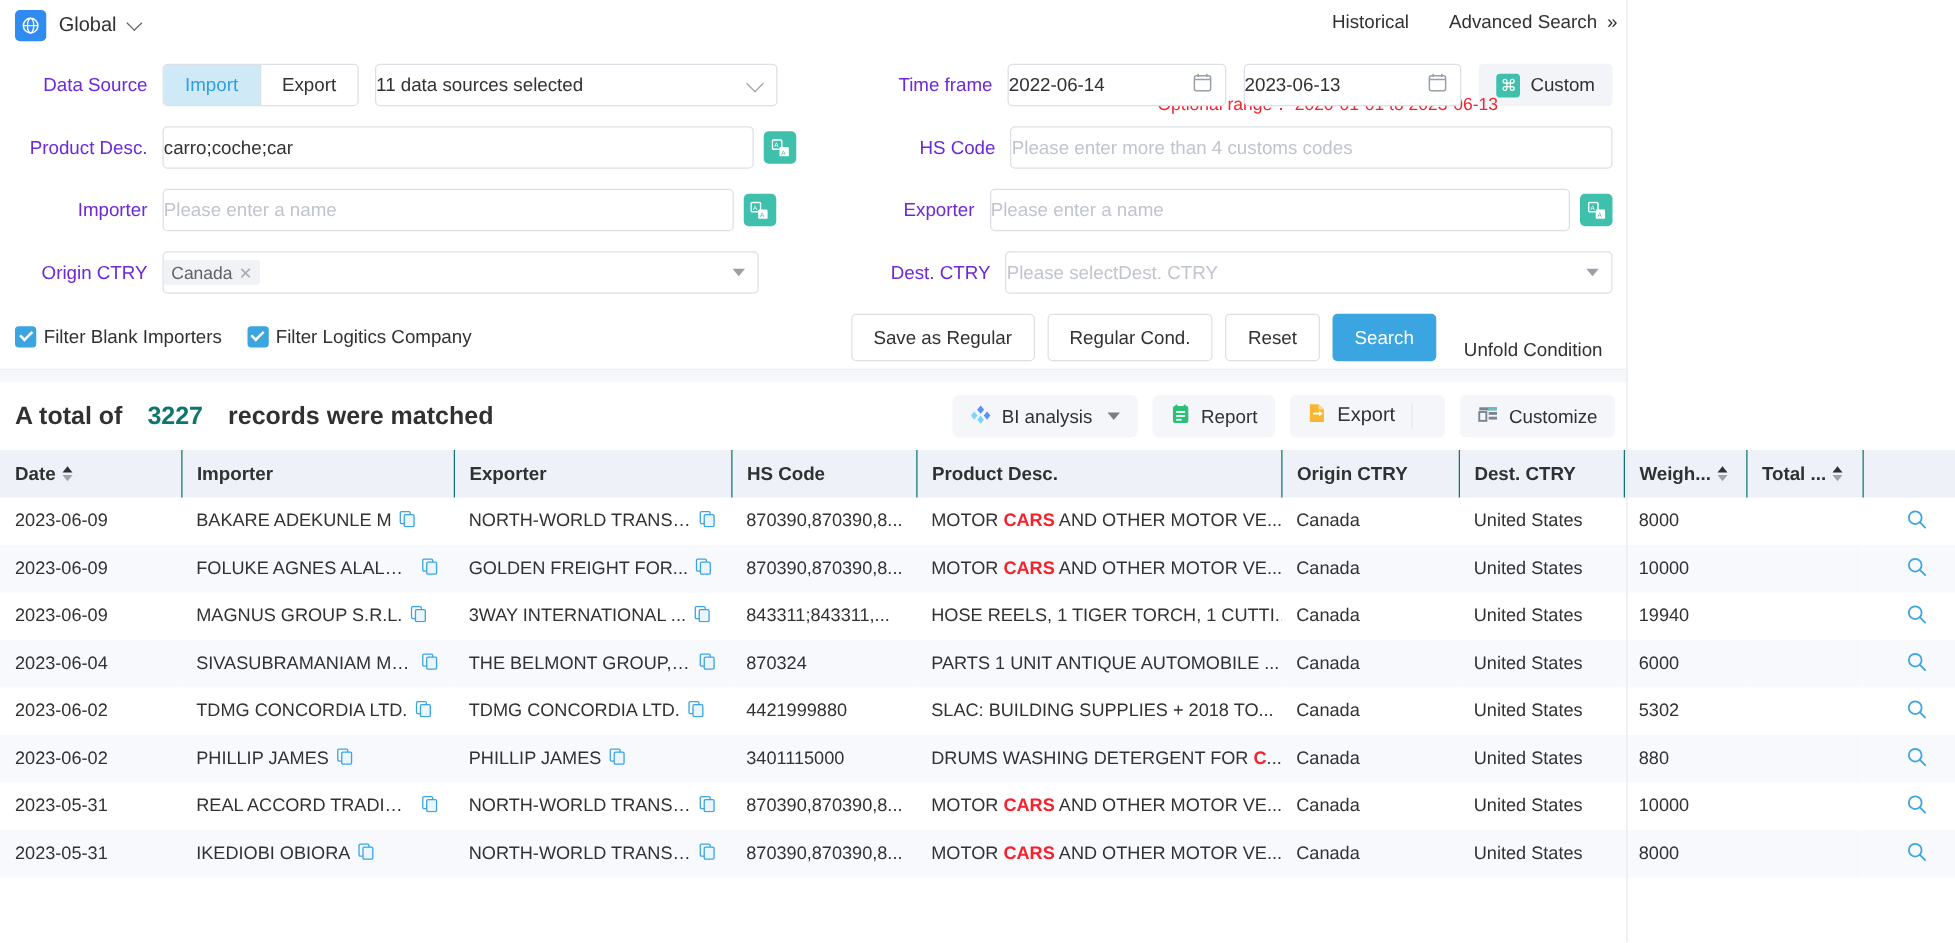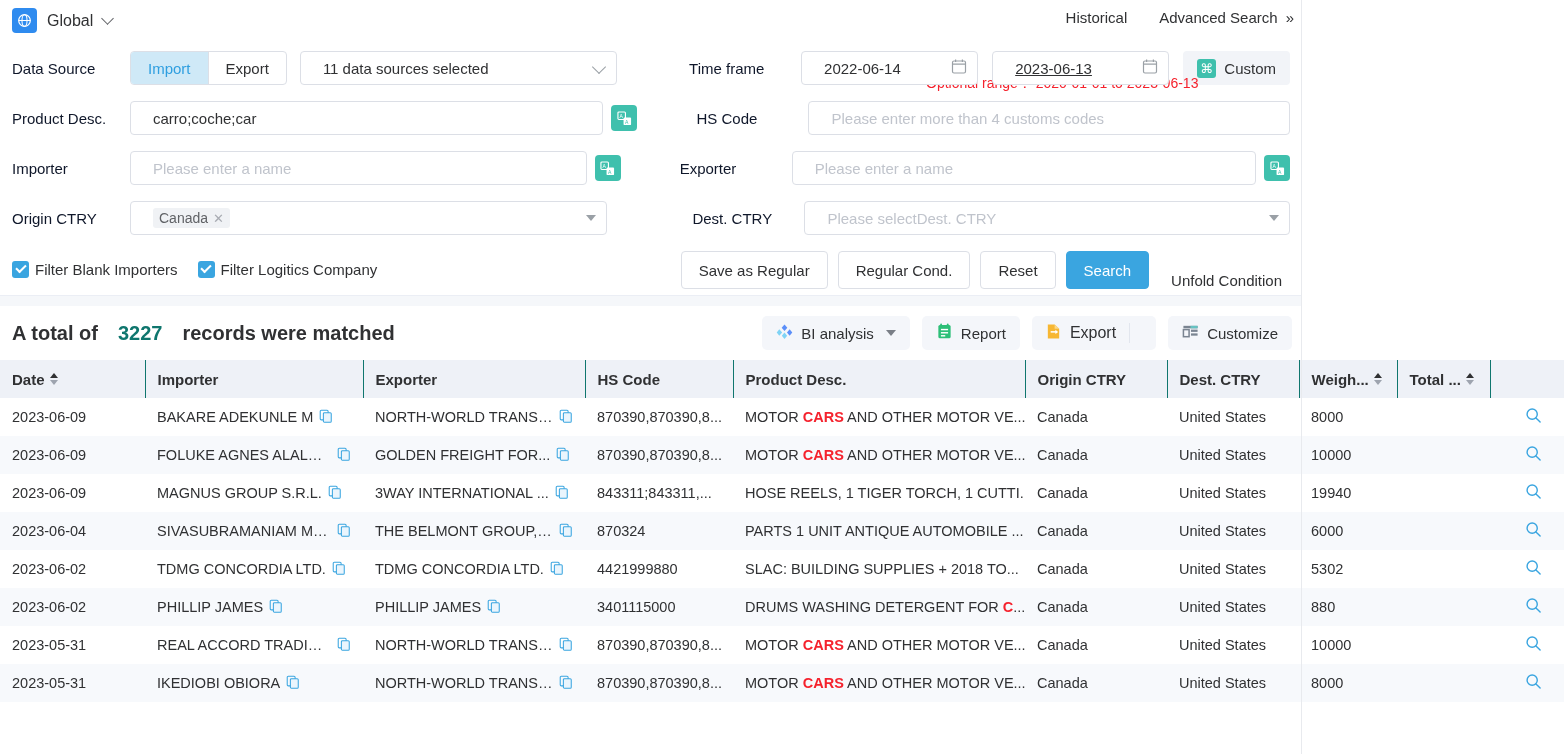--- a/index.html
+++ b/index.html
@@ -37,41 +37,41 @@
   }
   .top-links span { cursor: pointer; }
   .dbl-arrow { font-size: 15px; color: #303133; margin-left: -24px; }
 
   
   .panel { position: relative; padding: 0 12px; }
 
   .row { display: flex; align-items: center; height: 50px; }
 
   .lbl {
-    font-size: 15px; color: #0f172a; text-align: left;
+    font-size: 15px; color: #6d28d9; text-align: right;
     flex: none; padding-right: 12px;
   }
   .lbl-l { width: 118px; }
   .lbl-r { width: 112px; }
 
   .seg {
     display: flex; height: 34px; border: 1px solid #dcdfe6;
     border-radius: 4px; overflow: hidden; background: #fff; flex: none;
   }
   .seg div {
     padding: 0 17px; display: flex; align-items: center;
     font-size: 15px; color: #303133; cursor: pointer;
   }
   .seg .active { background: #cfe9f7; color: #2f9fe0; }
   .seg .sep { padding: 0; width: 1px; background: #dcdfe6; }
 
   .field {
     height: 34px; border: 1px solid #dcdfe6; border-radius: 4px;
     background: #fff; display: flex; align-items: center;
-    padding: 0 22px; font-size: 15px; color: #303133;
+    padding: 0 0; font-size: 15px; color: #303133;
     position: relative;
   }
   .field.ph { color: #c0c4cc; }
   .field .ph-text { color: #c0c4cc; }
 
   .sel-caret {
     position: absolute; right: 10px; top: 50%; transform: translateY(-50%);
     width: 0; height: 0; border-left: 5px solid transparent;
     border-right: 5px solid transparent; border-top: 6px solid #9aa0a6;
   }
@@ -248,21 +248,21 @@
         <span>2022-06-14</span>
         <span class="cal-icon">
           <svg width="16" height="16" viewBox="0 0 16 16">
             <rect x="1.5" y="2.5" width="13" height="12" rx="1.5" fill="none" stroke="#9aa0a6" stroke-width="1.2"></rect>
             <line x1="1.5" y1="5.6" x2="14.5" y2="5.6" stroke="#9aa0a6" stroke-width="1.2"></line>
             <line x1="4.6" y1="1" x2="4.6" y2="3.6" stroke="#9aa0a6" stroke-width="1.2"></line>
             <line x1="11.4" y1="1" x2="11.4" y2="3.6" stroke="#9aa0a6" stroke-width="1.2"></line>
           </svg>
         </span>
       </div>
-      <div class="field" style="width:222px; margin-left:14px;text-decoration:underline;">
+      <div class="field" style="width:222px; margin-left:14px;">
         <span>2023-06-13</span>
         <span class="cal-icon">
           <svg width="16" height="16" viewBox="0 0 16 16">
             <rect x="1.5" y="2.5" width="13" height="12" rx="1.5" fill="none" stroke="#9aa0a6" stroke-width="1.2"></rect>
             <line x1="1.5" y1="5.6" x2="14.5" y2="5.6" stroke="#9aa0a6" stroke-width="1.2"></line>
             <line x1="4.6" y1="1" x2="4.6" y2="3.6" stroke="#9aa0a6" stroke-width="1.2"></line>
             <line x1="11.4" y1="1" x2="11.4" y2="3.6" stroke="#9aa0a6" stroke-width="1.2"></line>
           </svg>
         </span>
       </div>

